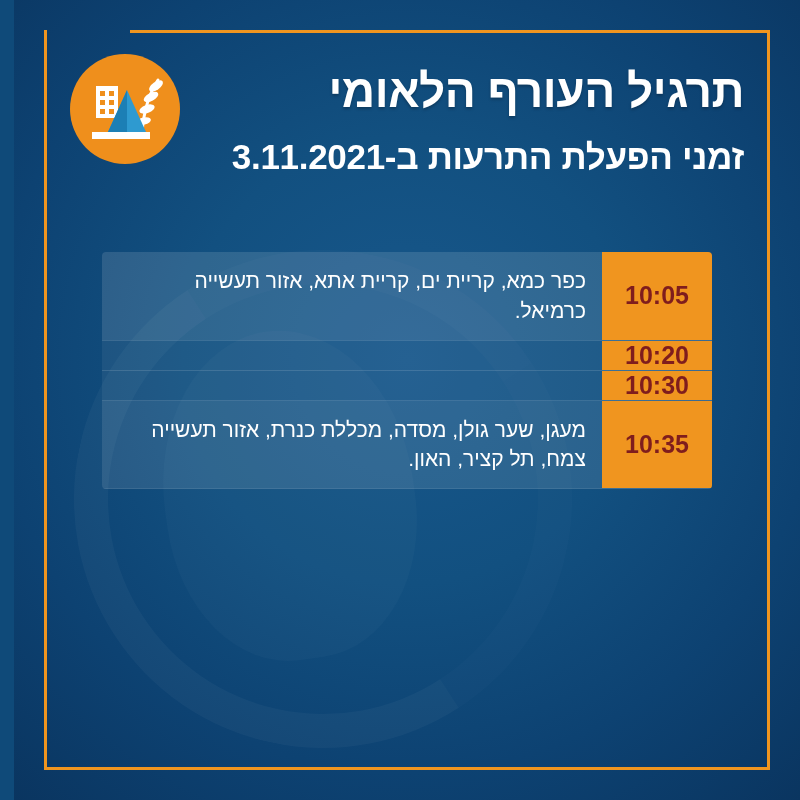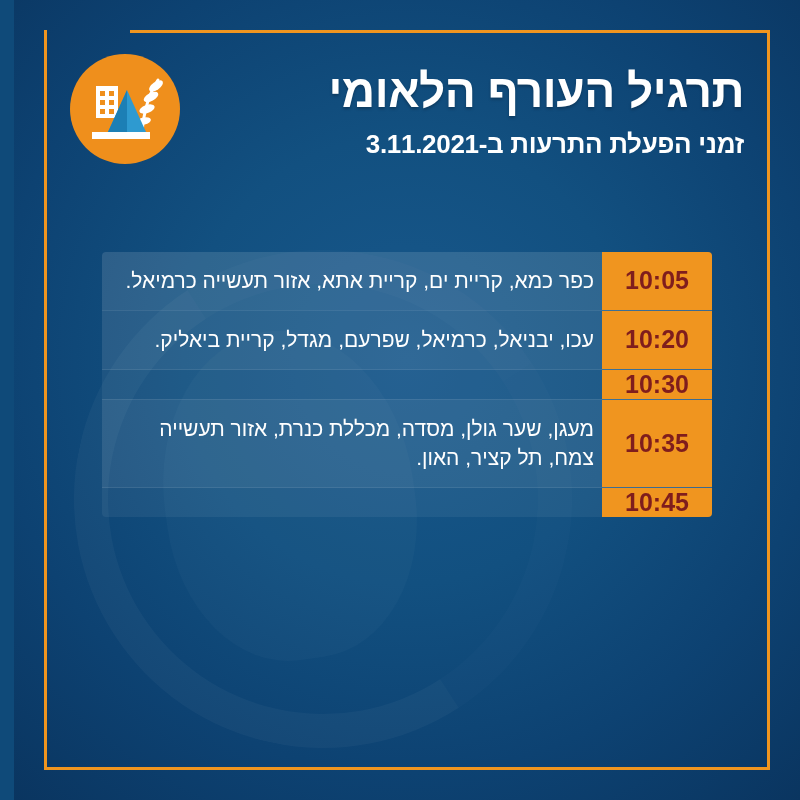--- a/index.html
+++ b/index.html
@@ -101,23 +101,23 @@
     color: #ffffff;
     font-size: 46px;
     font-weight: bold;
     letter-spacing: -0.5px;
     line-height: 1.1;
     margin: 18px 0 0 0;
     text-shadow: 0 2px 3px rgba(0,0,0,0.25);
   }
   .sub-title {
     color: #ffffff;
-    font-size: 26px;
+    font-size: 35px;
     font-weight: bold;
-    margin-top: 12px;
+    margin-top: 20px;
     letter-spacing: -0.3px;
   }
   
   .logo {
     position: relative;
     width: 110px;
     height: 110px;
     flex: 0 0 110px;
     margin-top: 12px;
   }
@@ -155,21 +155,21 @@
     display: flex;
     align-items: center;
     justify-content: center;
     letter-spacing: 0px;
   }
   .places-cell {
     flex: 1;
     color: #ffffff;
     font-size: 21px;
     line-height: 1.42;
-    padding: 14px 8px 14px 20px;
+    padding: 14px 16px 14px 20px;
     display: flex;
     align-items: center;
     justify-content: flex-start;
     text-align: right;
     background: rgba(255,255,255,0.05);
   }
   .row:nth-child(odd) .places-cell { background: rgba(255,255,255,0.075); }
 </style>
 </head>
 <body>
@@ -217,30 +217,28 @@
 
   <div class="table">
 
     <div class="row">
       <div class="time-cell">10:05</div>
       <div class="places-cell">כפר כמא, קריית ים, קריית אתא, אזור תעשייה כרמיאל.</div>
     </div>
 
     <div class="row">
       <div class="time-cell">10:20</div>
-      <div class="places-cell">עכו, יבניאל, כרמיאל, שפרעם, מגדל, קריית ביאליק.</div>
     </div>
 
     <div class="row">
       <div class="time-cell">10:30</div>
     </div>
 
     <div class="row">
       <div class="time-cell">10:35</div>
       <div class="places-cell">מעגן, שער גולן, מסדה, מכללת כנרת, אזור תעשייה צמח, תל קציר, האון.</div>
     </div>
 
     <div class="row">
-      <div class="time-cell">10:45</div>
     </div>
 
   </div>
 </div>
 
 </body></html>

